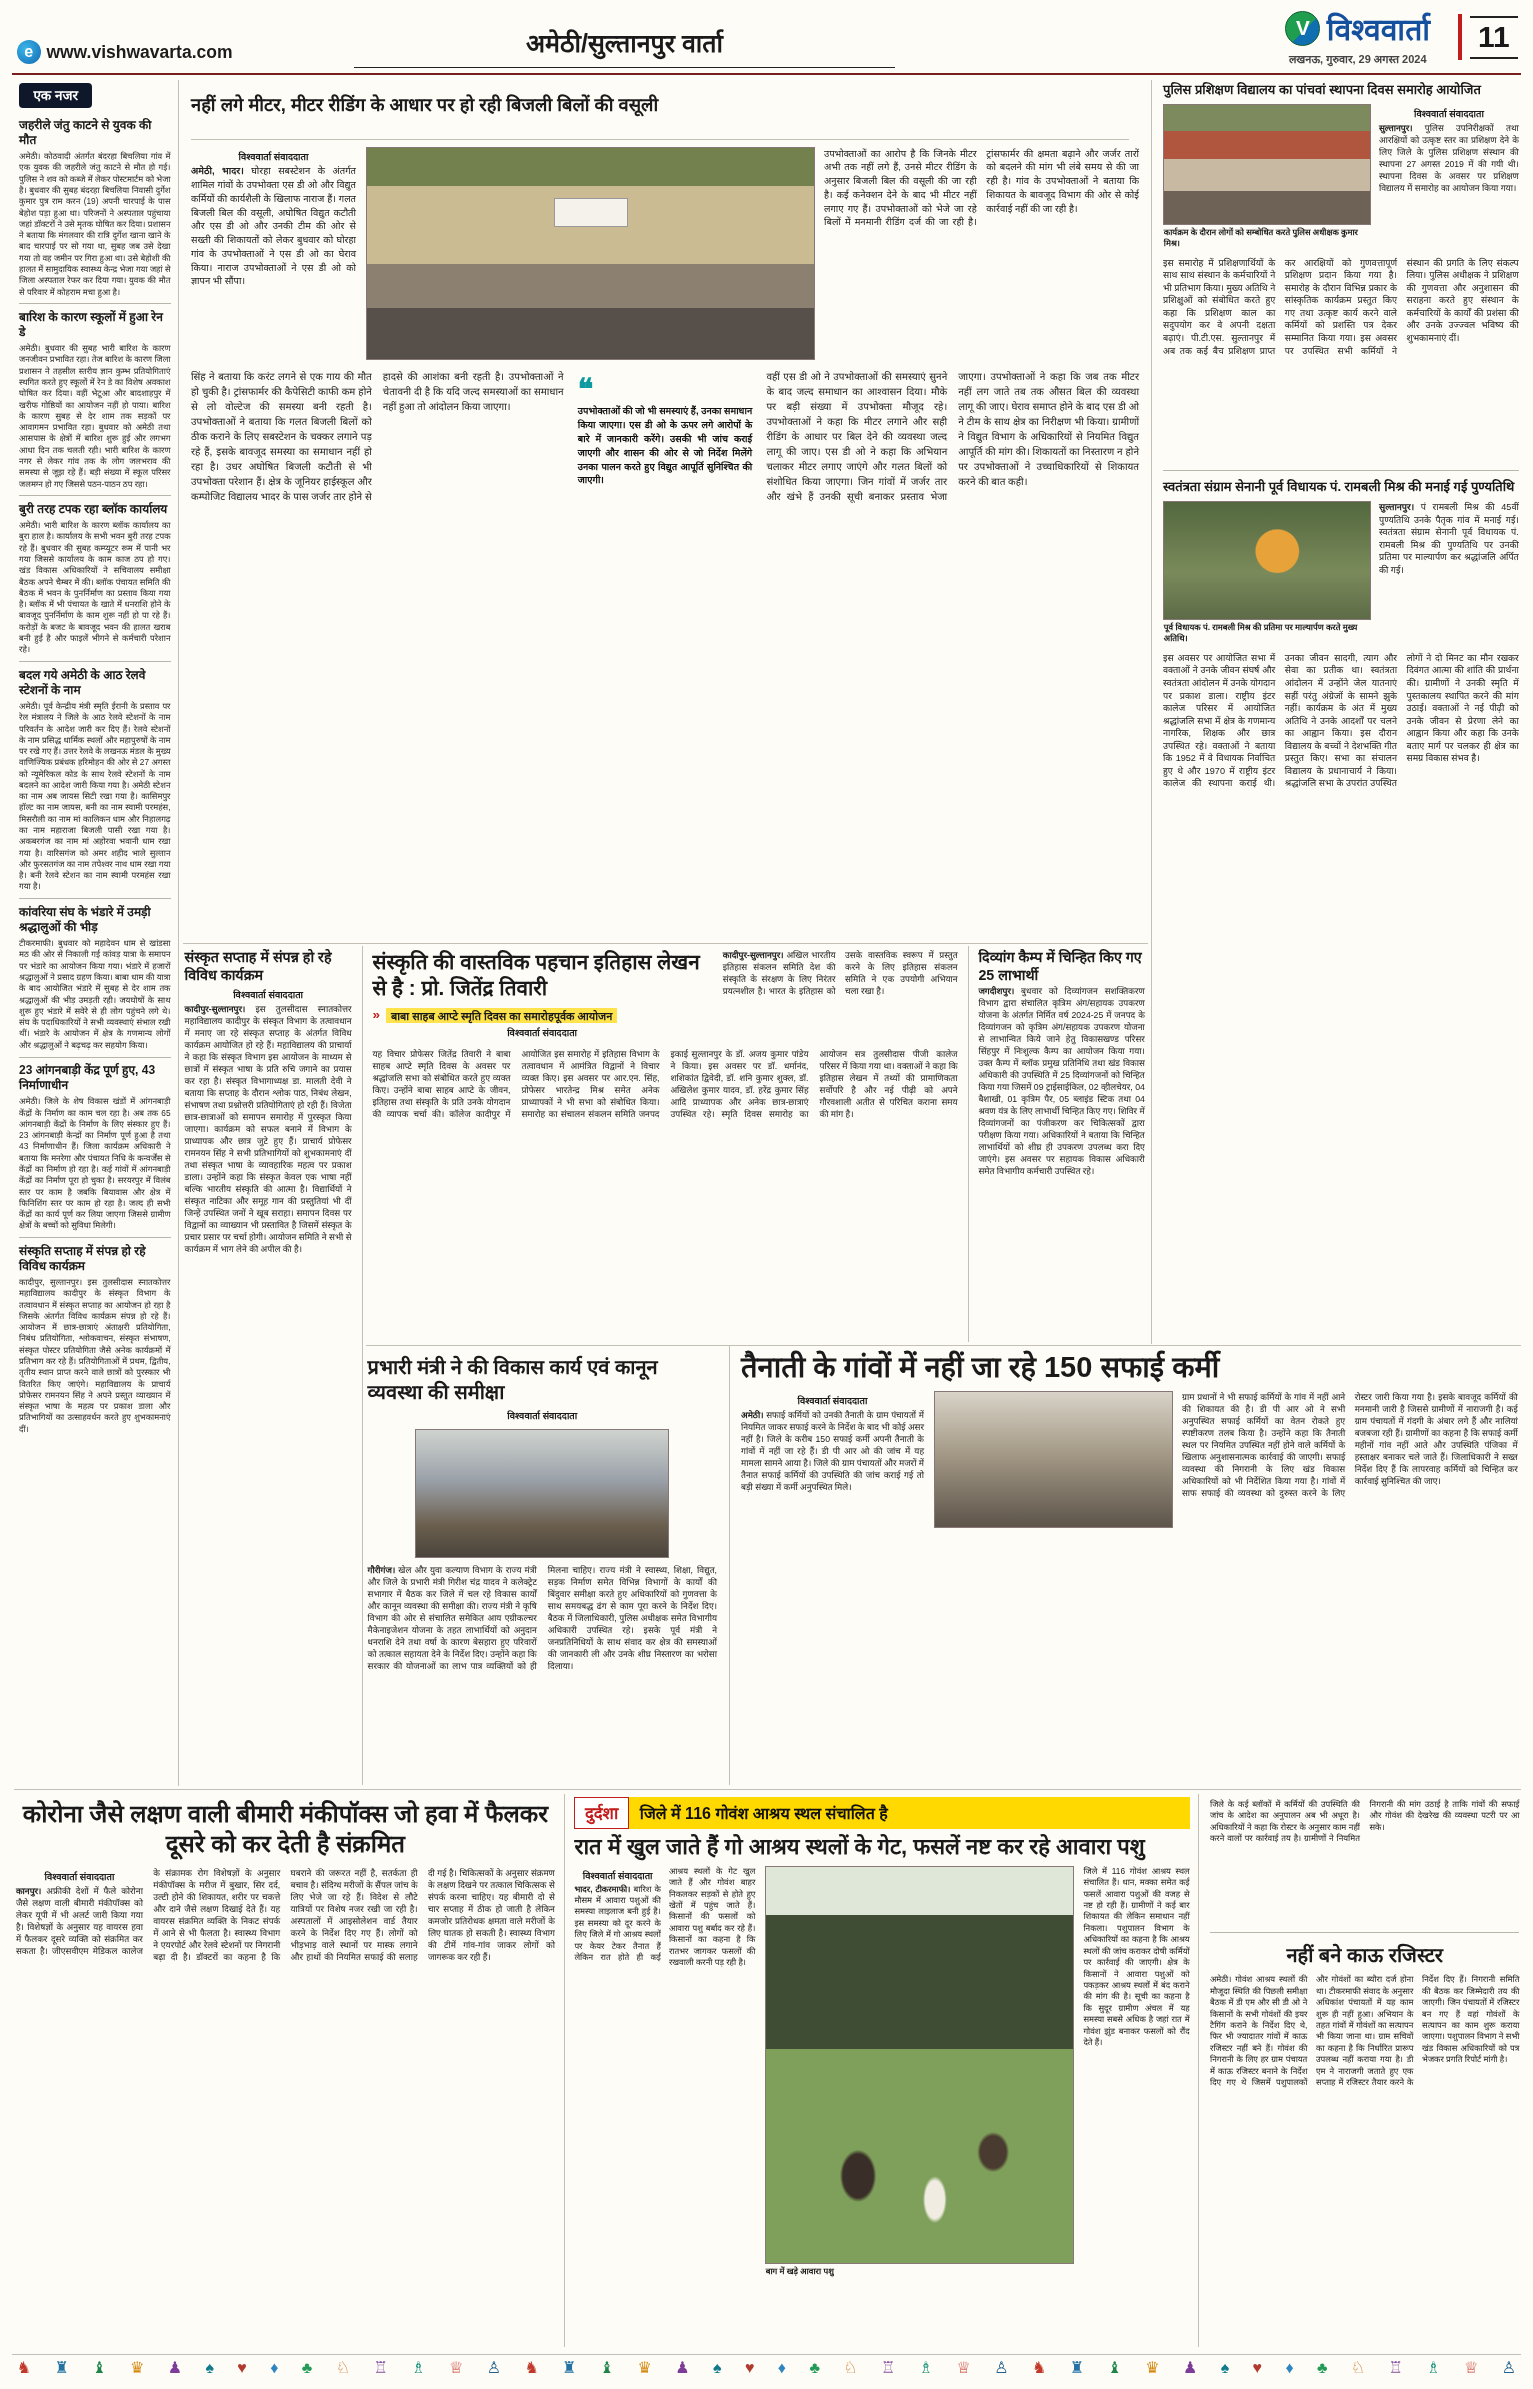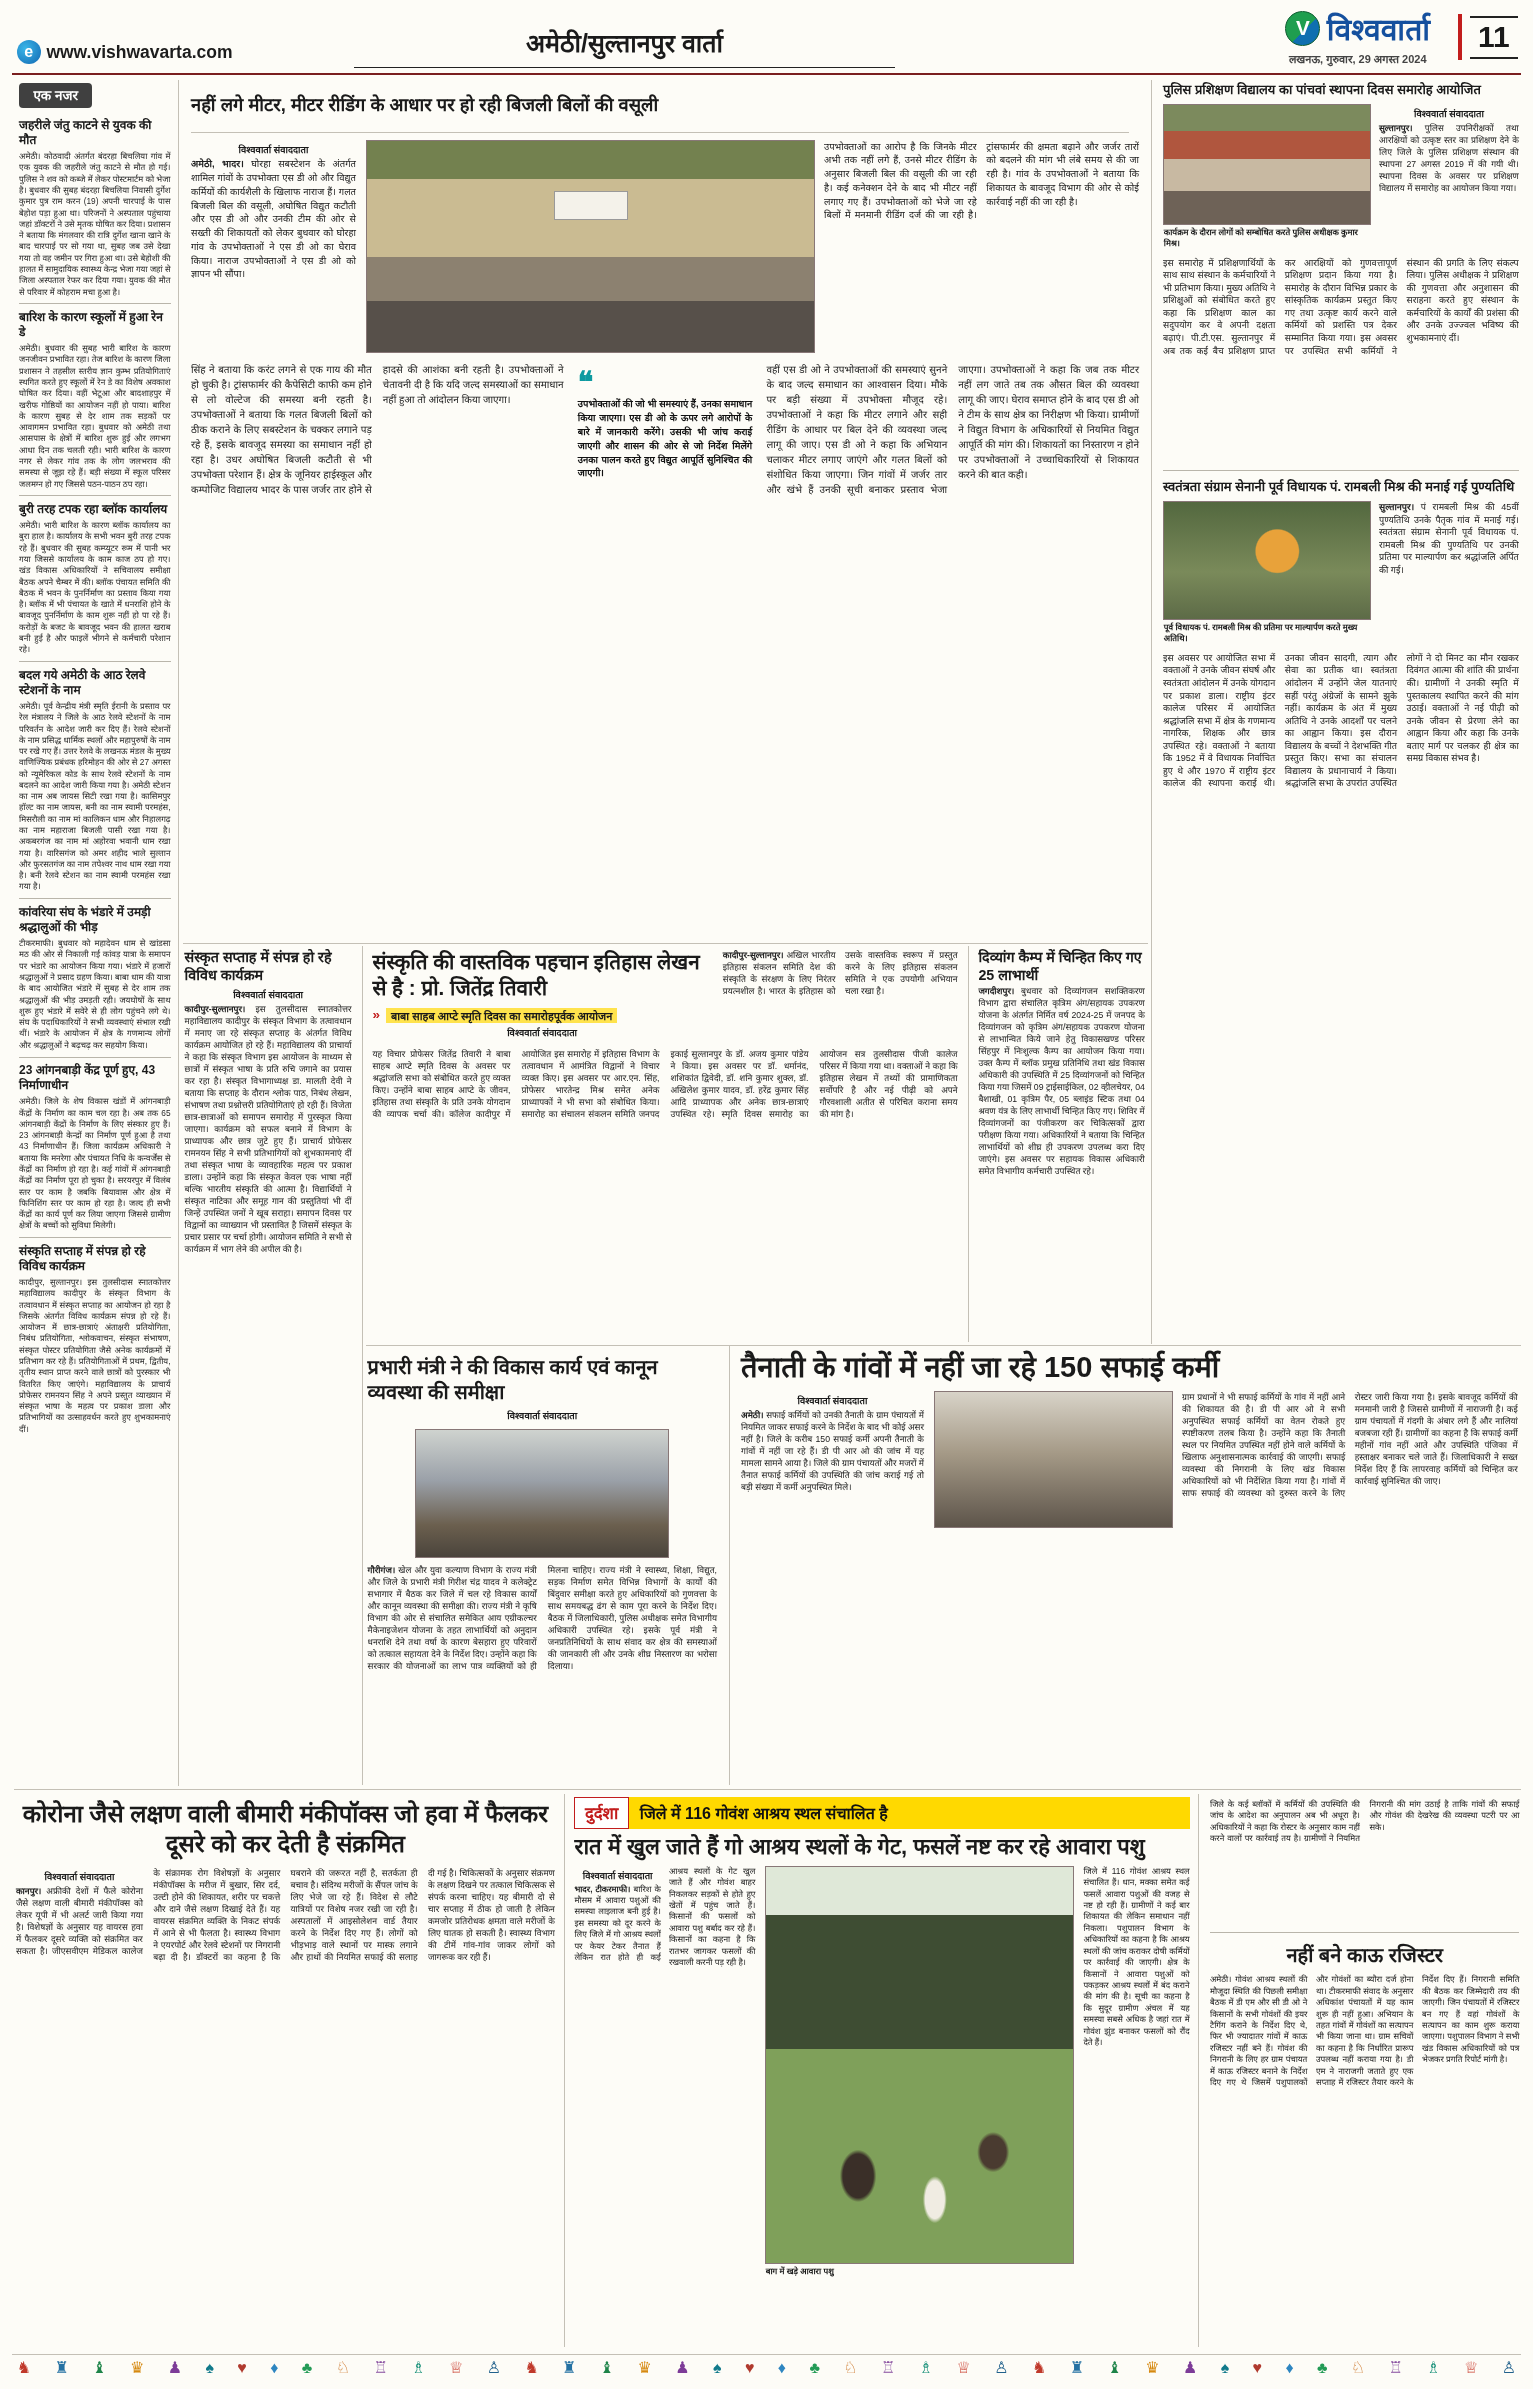--- a/index.html
+++ b/index.html
@@ -33,30 +33,30 @@
   .body-text{font-size:8.7px;line-height:1.38;text-align:justify;color:#222;}
   .dl{font-weight:bold;}
   .byline{font-weight:bold;text-align:center;font-size:9.5px;margin:3.2px 0 1.6px;}
   .photo{position:relative;border:0.8px solid #877;width:100%;}
   .photo-cap{font-size:8.3px;font-weight:bold;padding:2.4px 0.8px;line-height:1.25;}
   .vrule{position:absolute;width:0.8px;background:#c4c0b6;}
   .hrule{position:absolute;height:0.8px;background:#c4c0b6;}
 
   
   #ek-nazar{left:14.3px;top:80px;width:161px;height:1708px;padding:1.6px 4.8px;}
-  .en-chip{display:inline-block;background:#404040;color:#fff;font-weight:bold;font-size:13.5px;
+  .en-chip{display:inline-block;background:#0f172a;color:#fff;font-weight:bold;font-size:13.5px;
            padding:3.2px 14.3px;border-radius:4px;margin:1.6px 0 4.8px;}
   .en-story{padding:5.6px 0;border-bottom:0.8px solid #b9b5aa;}
   .en-story h3{font-size:12px;line-height:1.25;margin-bottom:3.2px;}
   .en-story p{font-size:8.3px;line-height:1.36;text-align:justify;color:#2a2a2a;}
 
   
   #lead{left:183px;top:80px;width:964px;height:862px;padding:3.2px 8px 0 8px;}
   .h-lead{font-size:40px;line-height:1.14;font-weight:bold;max-width:835px;}
-  .h-sub{font-size:18.3px;font-weight:bold;margin:8px 0 6.4px;border-bottom:0.8px solid #c4c0b6;padding-bottom:16px;max-width:938px;}
+  .h-sub{font-size:18.3px;font-weight:bold;margin:8px 0 6.4px;border-bottom:0.8px solid #c4c0b6;padding-bottom:23px;max-width:938px;}
   .lead-top{display:flex;gap:9.5px;margin-top:3.2px;}
   .lead-colA{width:165px;flex:0 0 auto;}
   .ph-lead{height:213px;background:
      linear-gradient(180deg,#73814f 0 18%,#cabb92 18% 55%,#8c8170 55% 76%,#57504a 76% 100%);}
   .ph-lead::after{content:"";position:absolute;left:42%;top:24%;width:72px;height:27px;background:#f4f2ea;border:0.8px solid #999;}
   .lead-colC{flex:1;column-count:2;column-gap:9.5px;}
   .lead-lower{margin-top:9.5px;column-count:5;column-gap:11px;height:487px;}
   .pullquote{break-inside:avoid;padding:6.4px 3.2px 8px;margin:4.8px 0;}
   .pq-mark{color:#0e9aa0;font-size:29px;font-weight:bold;line-height:1;display:block;}
   .pullquote p{font-size:9.5px;font-weight:bold;line-height:1.45;text-align:justify;color:#111;}

